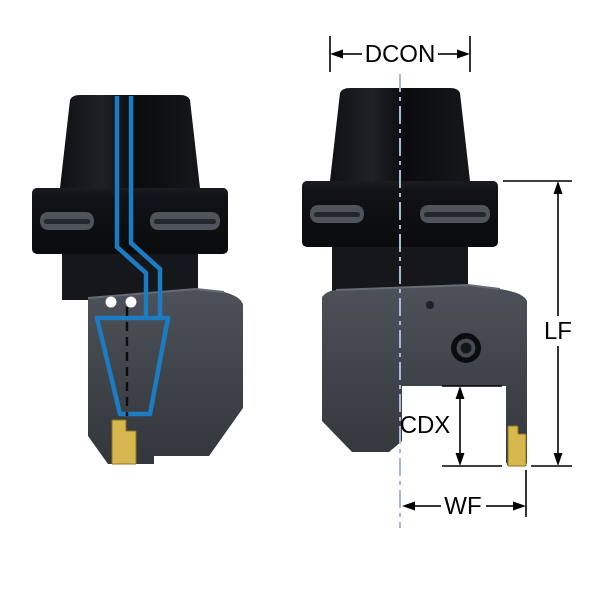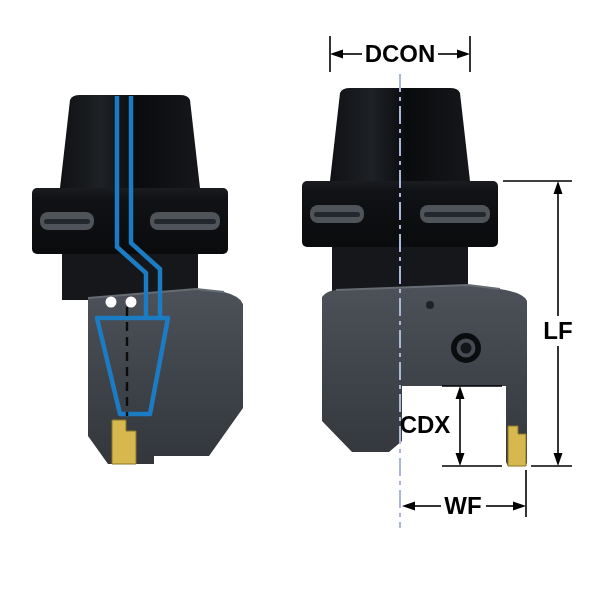--- a/index.html
+++ b/index.html
@@ -8,21 +8,20 @@
     background: #ffffff;
     width: 600px;
     height: 600px;
     overflow: hidden;
   }
   .stage {
     position: relative;
     width: 600px;
     height: 528px;
     background: #ffffff;
-    font-weight: bold;
   }
   svg { display: block; }
   text {
     font-family: "Liberation Sans", "DejaVu Sans", sans-serif;
     font-size: 24px;
     fill: #000000;
   }
   .dim  { stroke: #000000; stroke-width: 1.6; fill: none; }
   .arrow { fill: #000000; stroke: none; }
   .edgehl { stroke: #666c73; stroke-width: 2; fill: none; }

